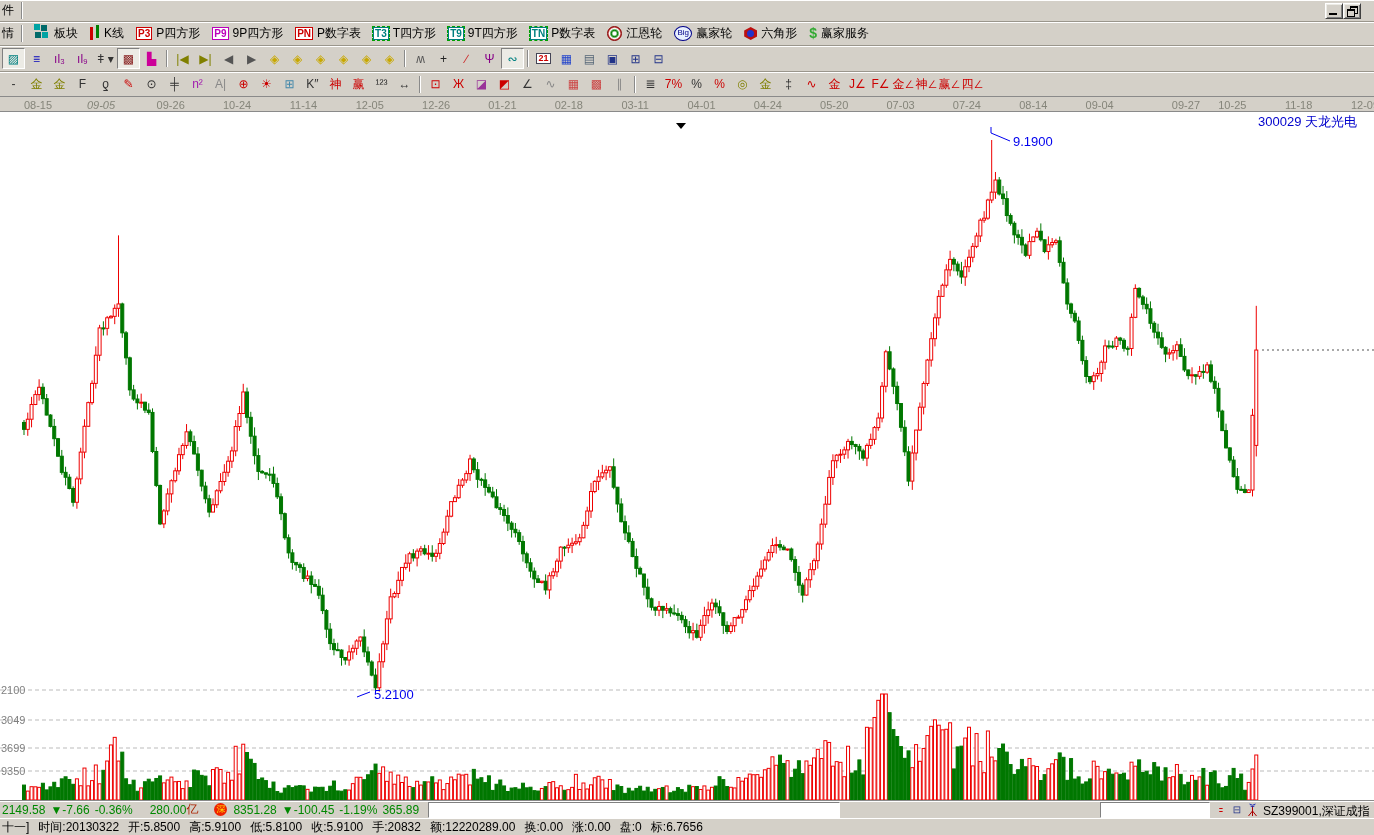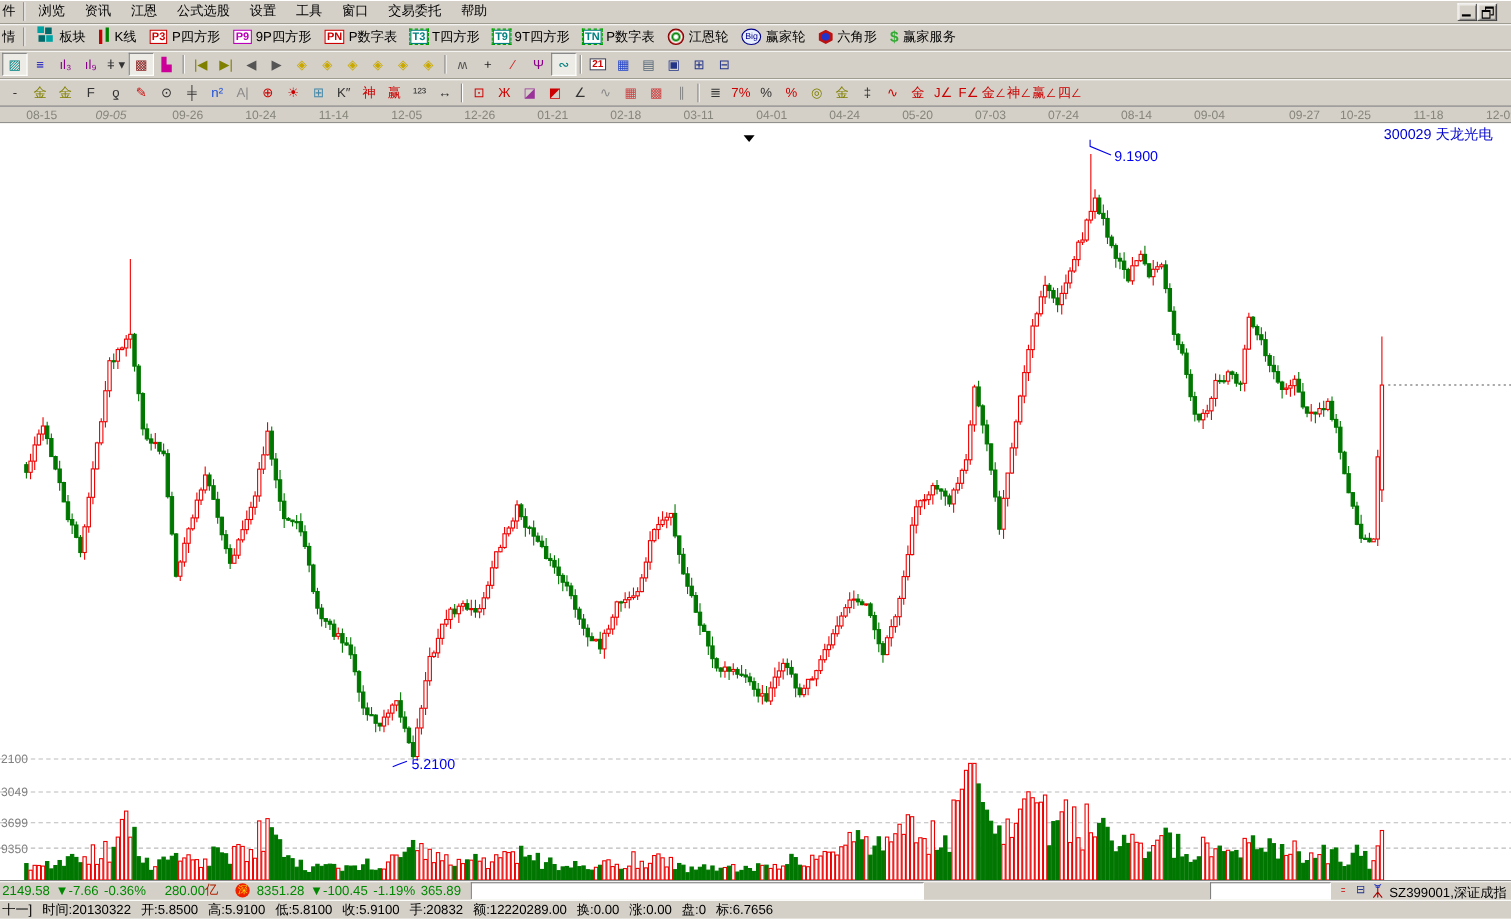--- a/index.html
+++ b/index.html
@@ -62,21 +62,20 @@
   .min-glyph{position:absolute;left:3px;bottom:3px;width:8px;height:2px;background:#000}
   .rest-a{position:absolute;left:6px;top:2px;width:6px;height:5px;border:1px solid #000;border-top-width:2px;background:#d4d0c8}
   .rest-b{position:absolute;left:3px;top:5px;width:6px;height:5px;border:1px solid #000;border-top-width:2px;background:#d4d0c8}
 </style>
 </head>
 <body>
 
 <div class="tbrow menubar">
   <span class="stub">件</span>
   <span class="vsep"></span>
-  <span id="menu-items"><span class="menu-item">浏览</span><span class="menu-item">资讯</span><span class="menu-item">江恩</span><span class="menu-item">公式选股</span><span class="menu-item">设置</span><span class="menu-item">工具</span><span class="menu-item">窗口</span><span class="menu-item">交易委托</span><span class="menu-item">帮助</span></span>
   <span class="winbtn" id="min-btn">
     <span class="min-glyph"></span>
   </span>
   <span class="winbtn" id="restore-btn">
     <span class="rest-a"></span>
     <span class="rest-b"></span>
   </span>
 </div>
 
 <div class="tbrow quickbar">
@@ -243,21 +242,21 @@
     <span class="tbtn">
       <span class="g" style="color: rgb(204, 0, 0);">✎</span>
     </span>
     <span class="tbtn">
       <span class="g" style="color: rgb(51, 51, 51);">⊙</span>
     </span>
     <span class="tbtn">
       <span class="g" style="color: rgb(51, 51, 51);">╪</span>
     </span>
     <span class="tbtn">
-      <span class="g" style="color: #1d4ed8;">n²</span>
+      <span class="g" style="color: #a21caf;">n²</span>
     </span>
     <span class="tbtn">
       <span class="g" style="color: rgb(136, 136, 136);">A|</span>
     </span>
     <span class="tbtn">
       <span class="g" style="color: rgb(204, 0, 0);">⊕</span>
     </span>
     <span class="tbtn">
       <span class="g" style="color: rgb(204, 0, 0);">☀</span>
     </span>

